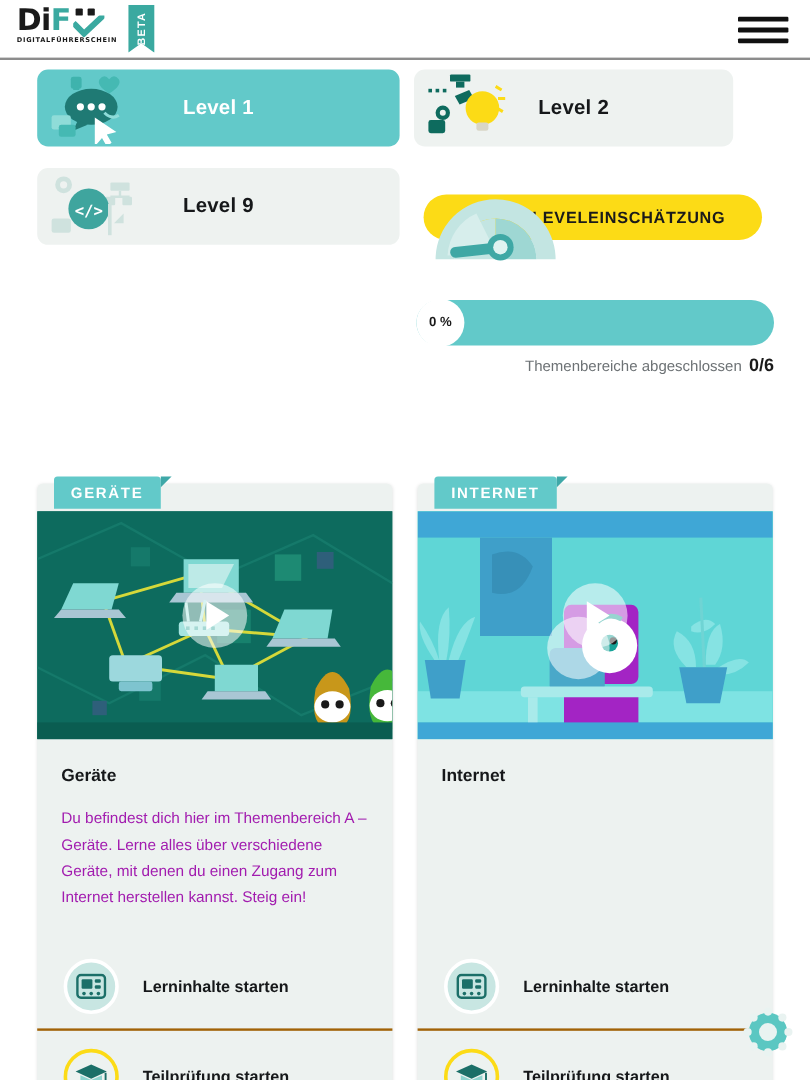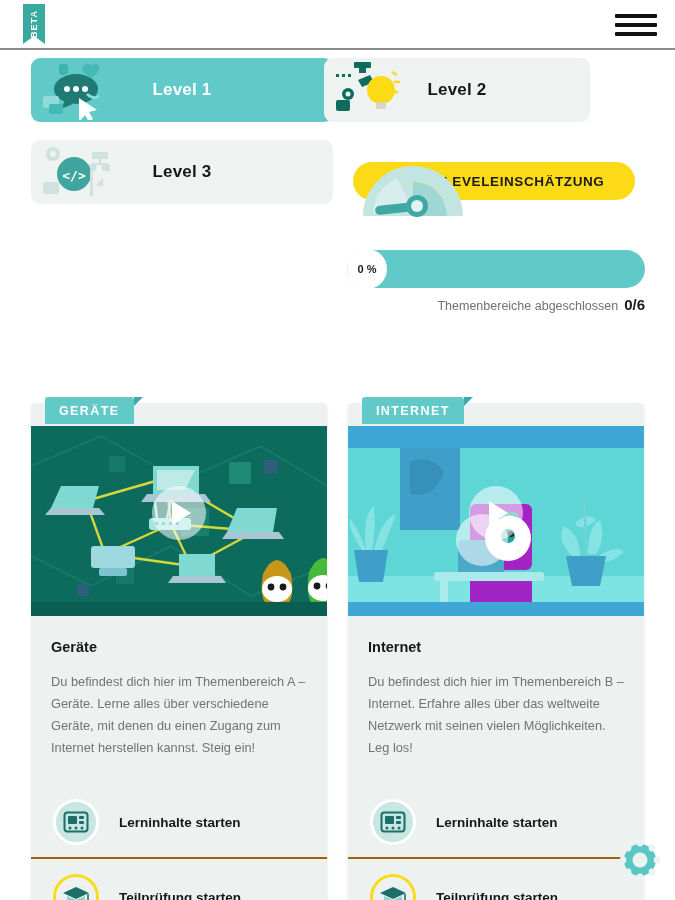--- a/index.html
+++ b/index.html
@@ -72,21 +72,21 @@
     position: absolute;
     height: 64px; border-radius: 9px;
     display: flex; align-items: center; justify-content: center;
     cursor: pointer; overflow: visible;
   }
   .level-tile .label {
     font-size: 17px; font-weight: 700; letter-spacing: 0.2px;
   }
   .level-1 { left: 31px; top: 6px; width: 302px; background: #62c9c9; }
   .level-1 .label { color: #ffffff; }
-  .level-2 { left: 324px; top: 6px; width: 266px; background: #eef2f0; }
+  .level-2 { left: 345px; top: 6px; width: 266px; background: #eef2f0; }
   .level-2 .label { color: #16181a; }
   .level-3 { left: 31px; top: 88px; width: 302px; background: #eef2f0; }
   .level-3 .label { color: #16181a; }
 
   .tile-art { position: absolute; left: 8px; top: 2px; width: 100px; height: 60px; }
 
   
   .lvl2-gauge {
     position: absolute; left: 355px; top: 108px;
     width: 116px; height: 62px; pointer-events: none; z-index: 3;
@@ -172,21 +172,21 @@
     border-top: 12px solid transparent;
     border-bottom: 12px solid transparent;
   }
 
   .card-title {
     position: absolute; left: 20px; top: 236px;
     font-size: 14.5px; font-weight: 700; color: #16181a;
   }
   .card-desc {
     position: absolute; left: 20px; top: 268px; width: 262px;
-    font-size: 12.8px; line-height: 22px; color: #737373;
+    font-size: 12.8px; line-height: 22px; color: #a21caf;
   }
 
   .action {
     position: absolute; left: 0; width: 296px; height: 72px;
     display: flex; align-items: center; cursor: pointer;
   }
   .action.a1 { top: 384px; border-bottom: 2px solid #a16207; }
   .action.a2 { top: 458px; }
   .action .ico {
     margin-left: 22px; width: 46px; height: 46px; border-radius: 50%;
@@ -203,20 +203,33 @@
   .gear-fab {
     position: absolute; right: 13px; bottom: 18px;
     width: 44px; height: 44px; z-index: 20; cursor: pointer;
   }
 </style>
 </head>
 <body>
 
 <div class="header">
   <div class="logo-wrap">
+    <div class="logo-main">
+      <div class="logo-text"><span>Di</span><span class="teal">F</span></div>
+      <div class="logo-dots">
+          <i></i>
+          <i></i>
+        </div>
+      <div class="logo-check">
+        <svg width="26" height="18" viewBox="0 0 26 18">
+            <path d="M2 8 L9 15 L24 1" stroke="#3aa9a0" stroke-width="5" fill="none" stroke-linecap="square"></path>
+          </svg>
+      </div>
+      <div class="logo-sub">DIGITALFÜHRERSCHEIN</div>
+    </div>
     <div class="beta-ribbon">
       <span>BETA</span>
     </div>
   </div>
   <div class="hamburger">
     <b></b>
       <b></b>
       <b></b>
   </div>
 </div>
@@ -272,21 +285,21 @@
         <rect x="49" y="22" width="8" height="7" rx="1" fill="#cfe2de"></rect>
         <rect x="63" y="22" width="8" height="7" rx="1" fill="#cfe2de"></rect>
         <path d="M61 17 L61 22 M53 22 L69 22" stroke="#cfe2de" stroke-width="2"></path>
         <circle cx="35" cy="32" r="17" fill="#3fa59e"></circle>
         <text x="35" y="38" font-size="13" font-weight="700" fill="#ffffff" text-anchor="middle" font-family="DejaVu Sans Mono, monospace">&lt;/&gt;</text>
         <rect x="4" y="40" width="16" height="12" rx="2" fill="#cfe2de"></rect>
         <path d="M56 44 l8-8 l0 8z" fill="#cfe2de"></path>
         <rect x="51" y="28" width="3" height="26" fill="#cfe2de"></rect>
       </svg>
     </div>
-    <div class="label">Level 3</div>
+    <div class="label">Level 9</div>
   </div>
 
   <div class="lvl2-gauge">
     <svg width="116" height="62" viewBox="0 0 116 62">
       <path d="M8 56 A50 50 0 0 1 108 56 L92 56 A34 34 0 0 0 24 56 Z" fill="#c3e5e2"></path>
       <path d="M24 56 A34 34 0 0 1 58 22 L58 56 Z" fill="#c3e5e2"></path>
       <path d="M58 22 A34 34 0 0 1 92 56 L58 56 Z" fill="#9ed7d3"></path>
       <path d="M18 53 A40 40 0 0 1 42 18 L58 50 Z" fill="#d7eeec"></path>
       <rect x="20" y="44" width="42" height="9" rx="4.5" fill="#3fa8a5" transform="rotate(-6 41 48)"></rect>
       <circle cx="62" cy="46" r="11" fill="#3fa8a5"></circle>
@@ -446,21 +459,20 @@
         <path d="M150 92 q10-8 20-2" stroke="#17a398" stroke-width="4" fill="none"></path>
         <circle cx="163" cy="108" r="3" fill="#1a1a1a"></circle>
       </g>
       <circle cx="134" cy="114" r="26" fill="#ffffff" opacity=".55"></circle>
     </svg>
     <div class="play"></div>
     <div class="strip room"></div>
   </div>
 
   <div class="card-title">Internet</div>
-  <div class="card-desc">Du befindest dich hier im Themenbereich B – Internet. Erfahre alles über das weltweite Netzwerk mit seinen vielen Möglichkeiten. Leg los!</div>
 
   <div class="action a1">
     <div class="ico teal">
       <svg width="26" height="22" viewBox="0 0 26 22">
         <rect x="1.5" y="1.5" width="23" height="19" rx="3" fill="none" stroke="#1b6f68" stroke-width="2"></rect>
         <rect x="5" y="5" width="9" height="8" rx="1" fill="#1b6f68"></rect>
         <rect x="16" y="5" width="5" height="3" rx="1" fill="#1b6f68"></rect>
         <rect x="16" y="10" width="5" height="3" rx="1" fill="#1b6f68"></rect>
         <circle cx="7" cy="17" r="1.5" fill="#1b6f68"></circle>
           <circle cx="13" cy="17" r="1.5" fill="#1b6f68"></circle>

